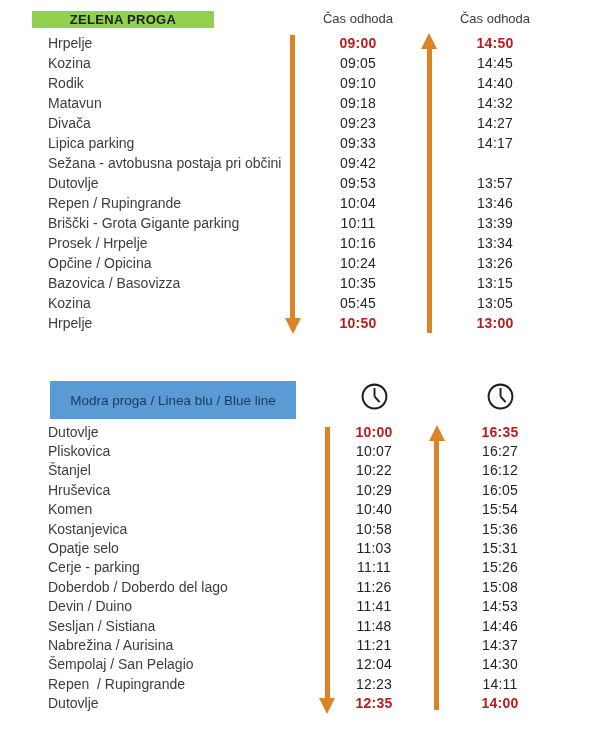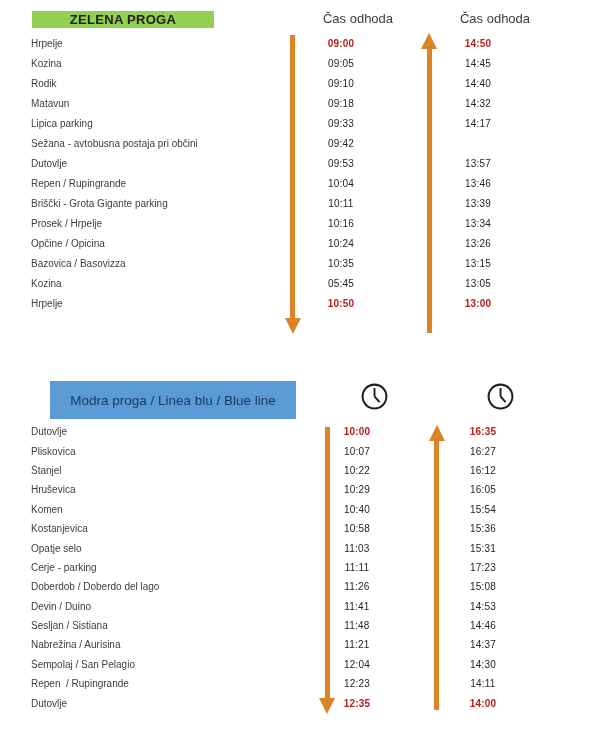--- a/index.html
+++ b/index.html
@@ -41,22 +41,22 @@
   .clock-cell { position:absolute; top:8px; display:flex; justify-content:center; }
   #blue-clock-1 { left:316px; width:116px; }
   #blue-clock-2 { left:432px; width:136px; }
   .clock-cell svg { display:block; }
 
   
   .rows { position:absolute; left:0; right:0; }
   #green-rows { top:33px; }
   #blue-rows  { top:48px; }
   .row {
-    display:grid; align-items:center; padding-left:31px;
-    font-size:10px;
+    display:grid; align-items:center; padding-left:48px;
+    font-size:14px;
   }
   #green-rows .row { grid-template-columns:252px 116px 158px; height:20px; }
   #blue-rows  .row { grid-template-columns:268px 116px 136px; height:19.4px; }
   .row .station { color:#3d3d3d; white-space:pre; overflow:hidden; }
   .row .time { text-align:center; color:#242424; letter-spacing:.2px; }
   .row.bold .time { font-weight:700; color:#b91c1c; }
 
   
   .arrow { position:absolute; }
   .shaft { position:absolute; width:5px; background:var(--arrow,#DD8327); }
@@ -103,20 +103,25 @@
           <span class="station">Rodik</span>
           <span class="time dep">09:10</span>
           <span class="time ret">14:40</span>
         </div>
         <div class="row">
           <span class="station">Matavun</span>
           <span class="time dep">09:18</span>
           <span class="time ret">14:32</span>
         </div>
         <div class="row">
+          <span class="station">Divača</span>
+          <span class="time dep">09:23</span>
+          <span class="time ret">14:27</span>
+        </div>
+        <div class="row">
           <span class="station">Lipica parking</span>
           <span class="time dep">09:33</span>
           <span class="time ret">14:17</span>
         </div>
         <div class="row">
           <span class="station">Sežana - avtobusna postaja pri občini</span>
           <span class="time dep">09:42</span>
         </div>
         <div class="row">
           <span class="station">Dutovlje</span>
@@ -220,21 +225,21 @@
           <span class="time ret">15:36</span>
         </div>
         <div class="row">
           <span class="station">Opatje selo</span>
           <span class="time dep">11:03</span>
           <span class="time ret">15:31</span>
         </div>
         <div class="row">
           <span class="station">Cerje - parking</span>
           <span class="time dep">11:11</span>
-          <span class="time ret">17:23</span>
+          <span class="time ret">15:26</span>
         </div>
         <div class="row">
           <span class="station">Doberdob / Doberdo del lago</span>
           <span class="time dep">11:26</span>
           <span class="time ret">15:08</span>
         </div>
         <div class="row">
           <span class="station">Devin / Duino</span>
           <span class="time dep">11:41</span>
           <span class="time ret">14:53</span>

